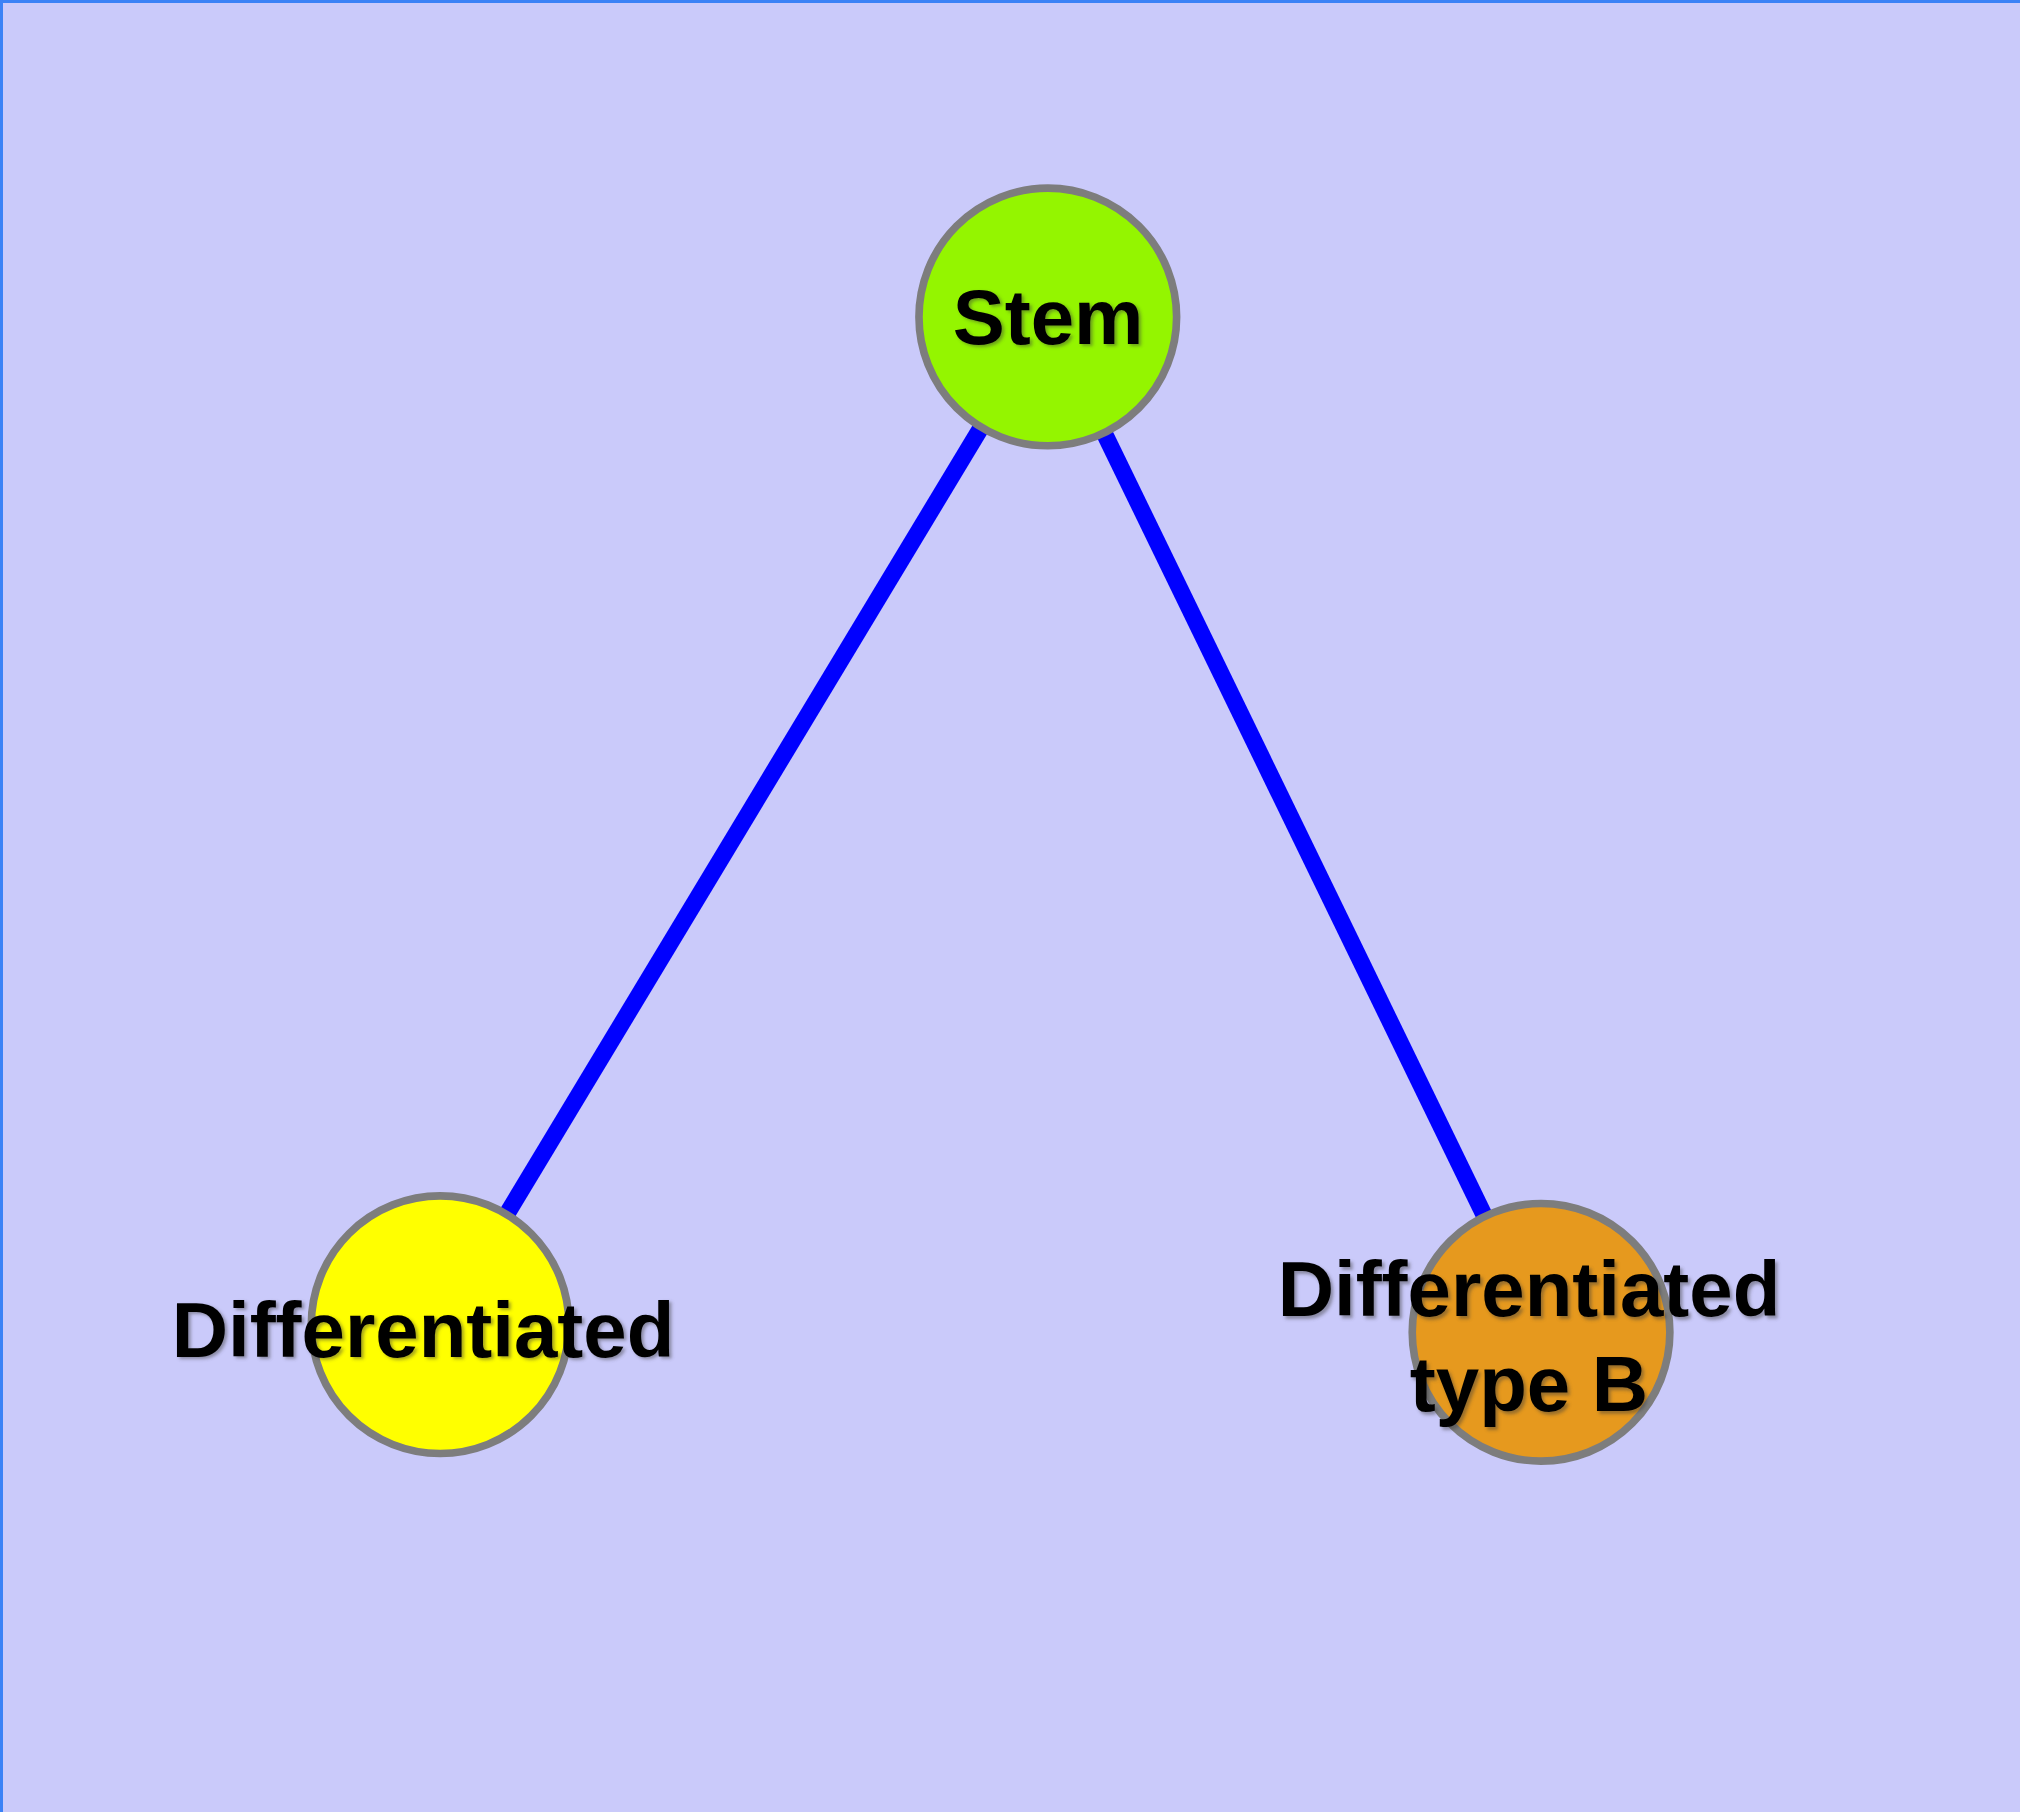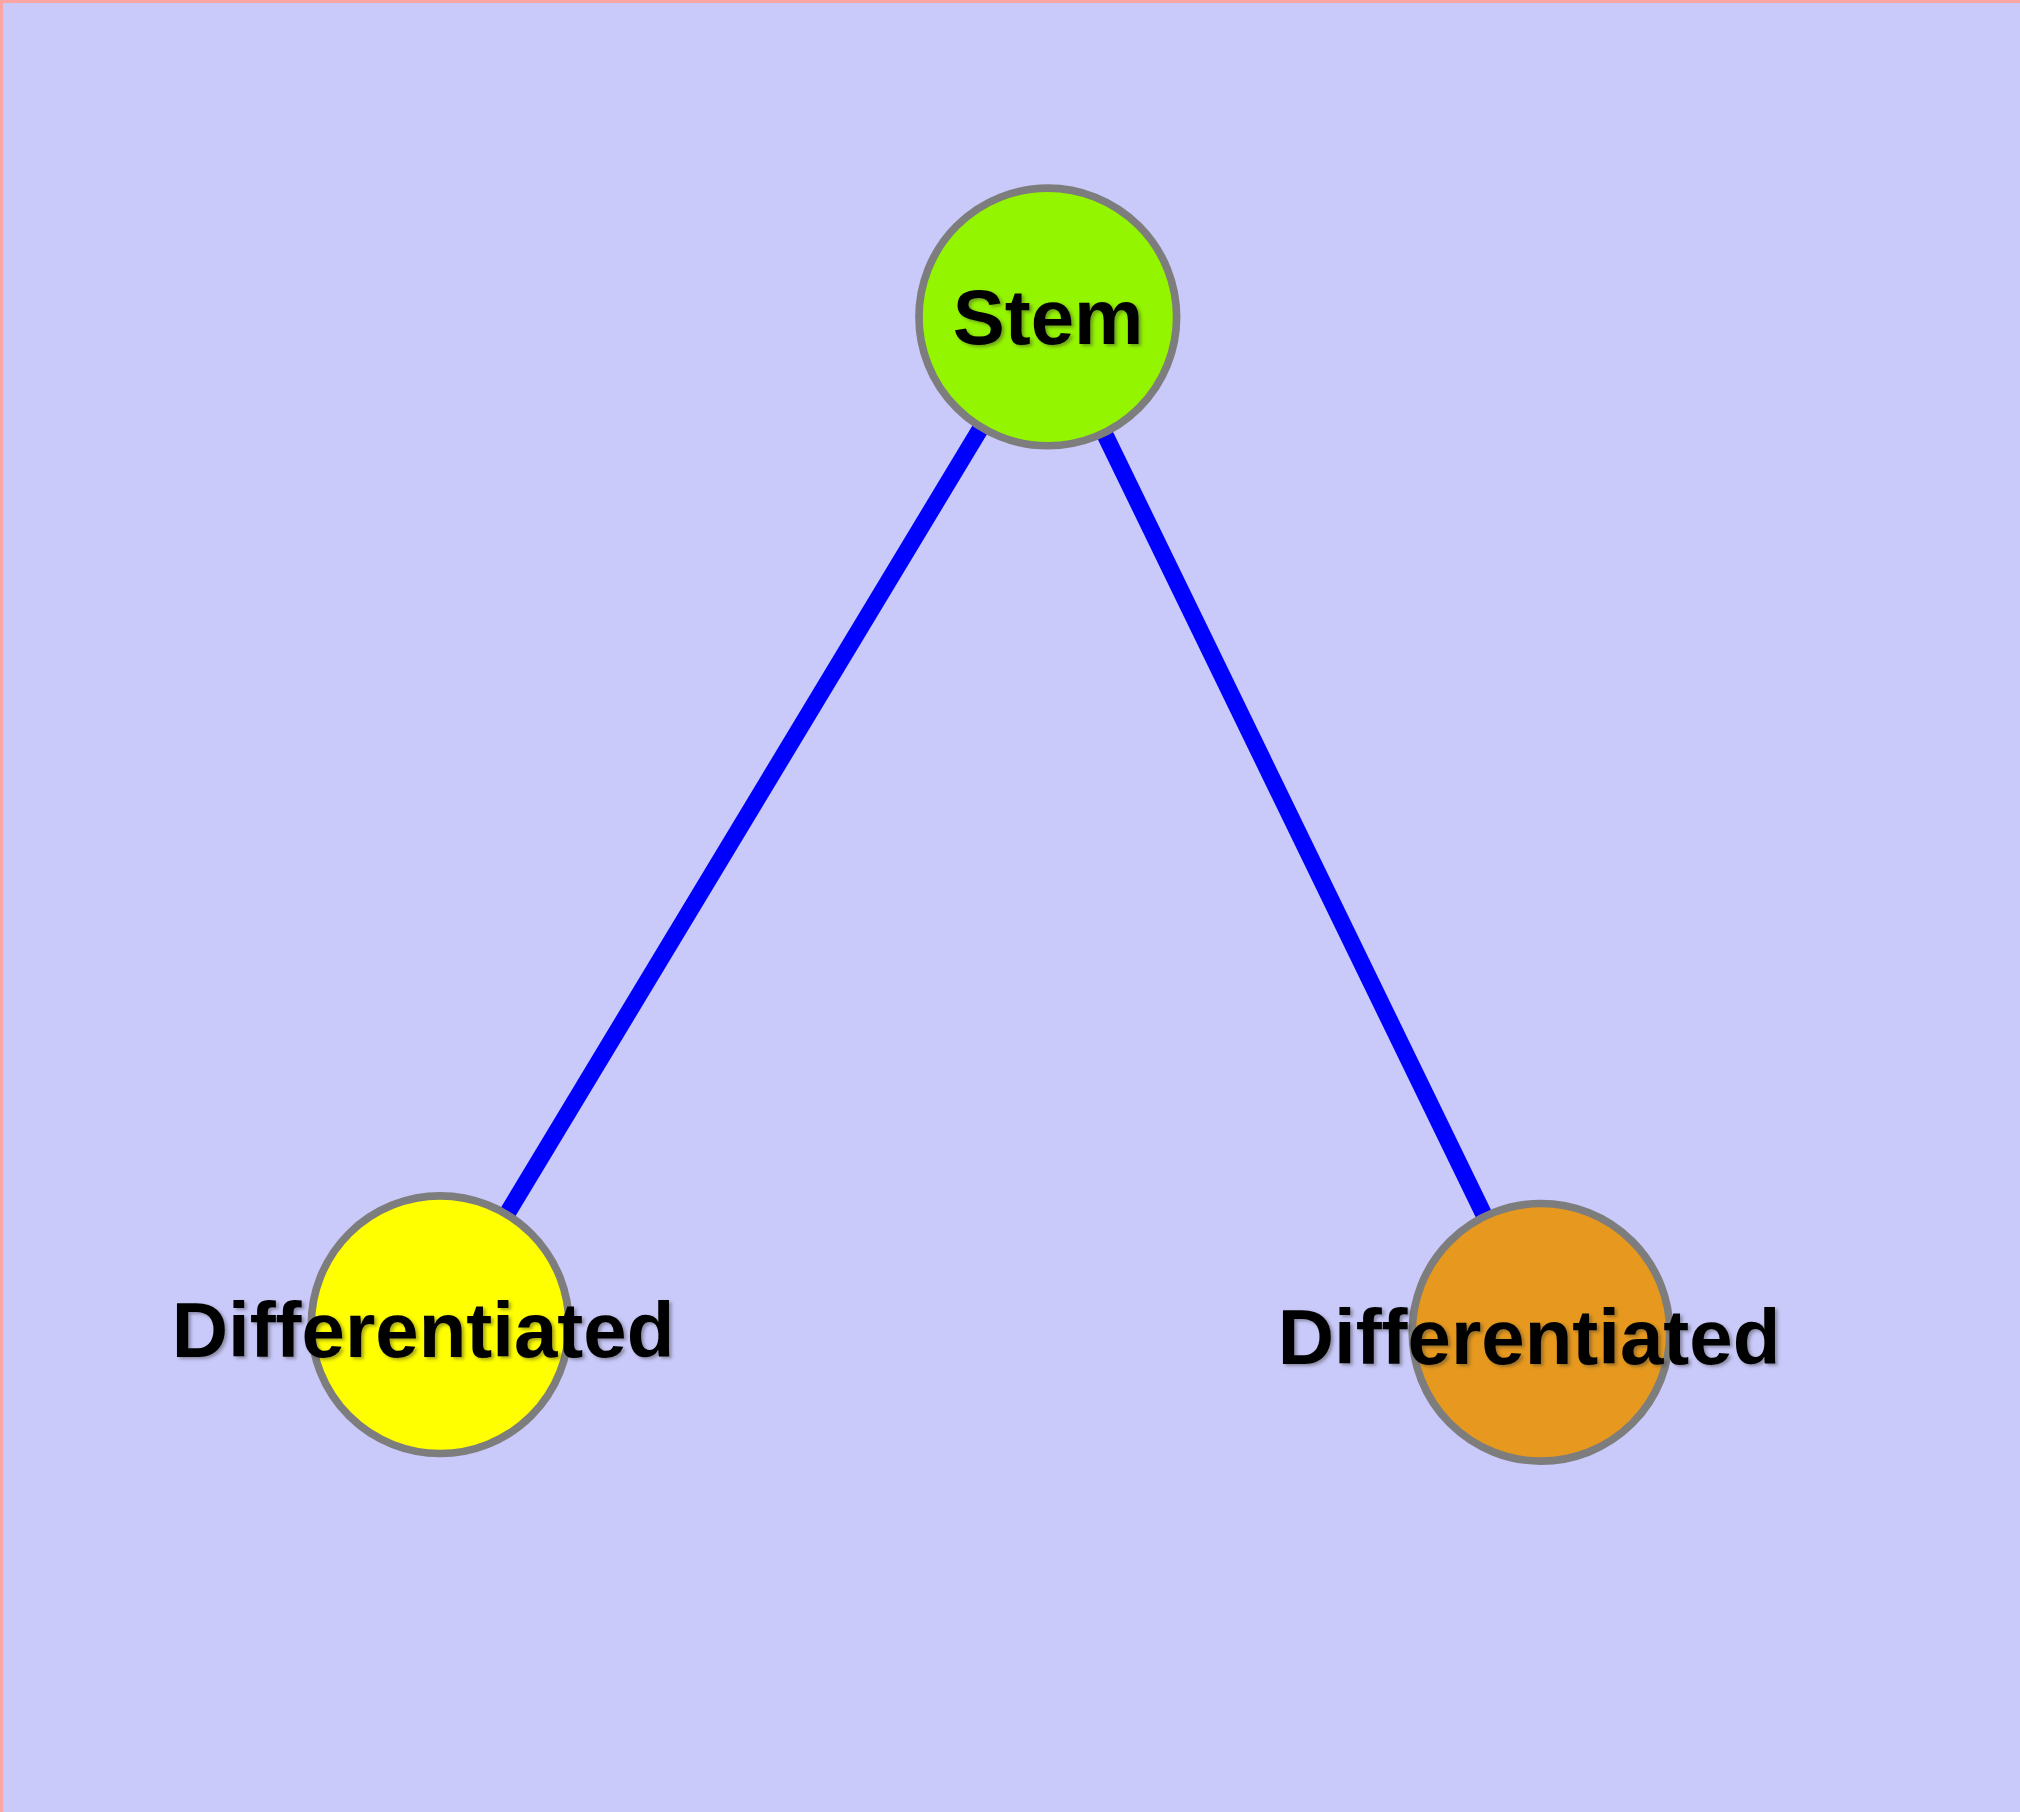--- a/index.html
+++ b/index.html
@@ -40,21 +40,21 @@
     color: #000000;
     text-shadow: 2.5px 2.5px 3.4px rgba(60, 60, 60, 0.45);
   }
   .node-label span {
     display: block;
   }
 </style>
 </head>
 <body>
 
-<div class="page" style="background: #fca5a5;">
+<div class="page" style="background: #3b82f6;">
 
   <div class="plot-bg" style="background: rgb(202, 202, 250);"></div>
 
   <svg class="graph" viewBox="0 0 2384 2138">
     <line x1="1236" y1="374" x2="519" y2="1563" stroke="#0000FF" stroke-width="20"></line>
     <line x1="1236" y1="374" x2="1818" y2="1572" stroke="#0000FF" stroke-width="20"></line>
     <circle cx="1236" cy="374" r="152" fill="#94F500" stroke="#7D7D7D" stroke-width="9"></circle>
     <circle cx="519" cy="1563" r="152" fill="#FFFF00" stroke="#7D7D7D" stroke-width="9"></circle>
     <circle cx="1818" cy="1572" r="152" fill="#E6991E" stroke="#7D7D7D" stroke-width="9"></circle>
   </svg>
@@ -62,16 +62,17 @@
   <div class="node-label" style="left: 1048px; top: 317px; color: rgb(0, 0, 0);">
     <span>Stem</span>
   </div>
 
   <div class="node-label" style="left: 423px; top: 1330px; color: rgb(0, 0, 0);">
     <span>Differentiated</span>
   </div>
 
   <div class="node-label" style="left: 1529px; top: 1337px; color: rgb(0, 0, 0);">
     <span>Differentiated</span>
+    <span>type B</span>
   </div>
 
 </div>
 
 
 </body></html>

